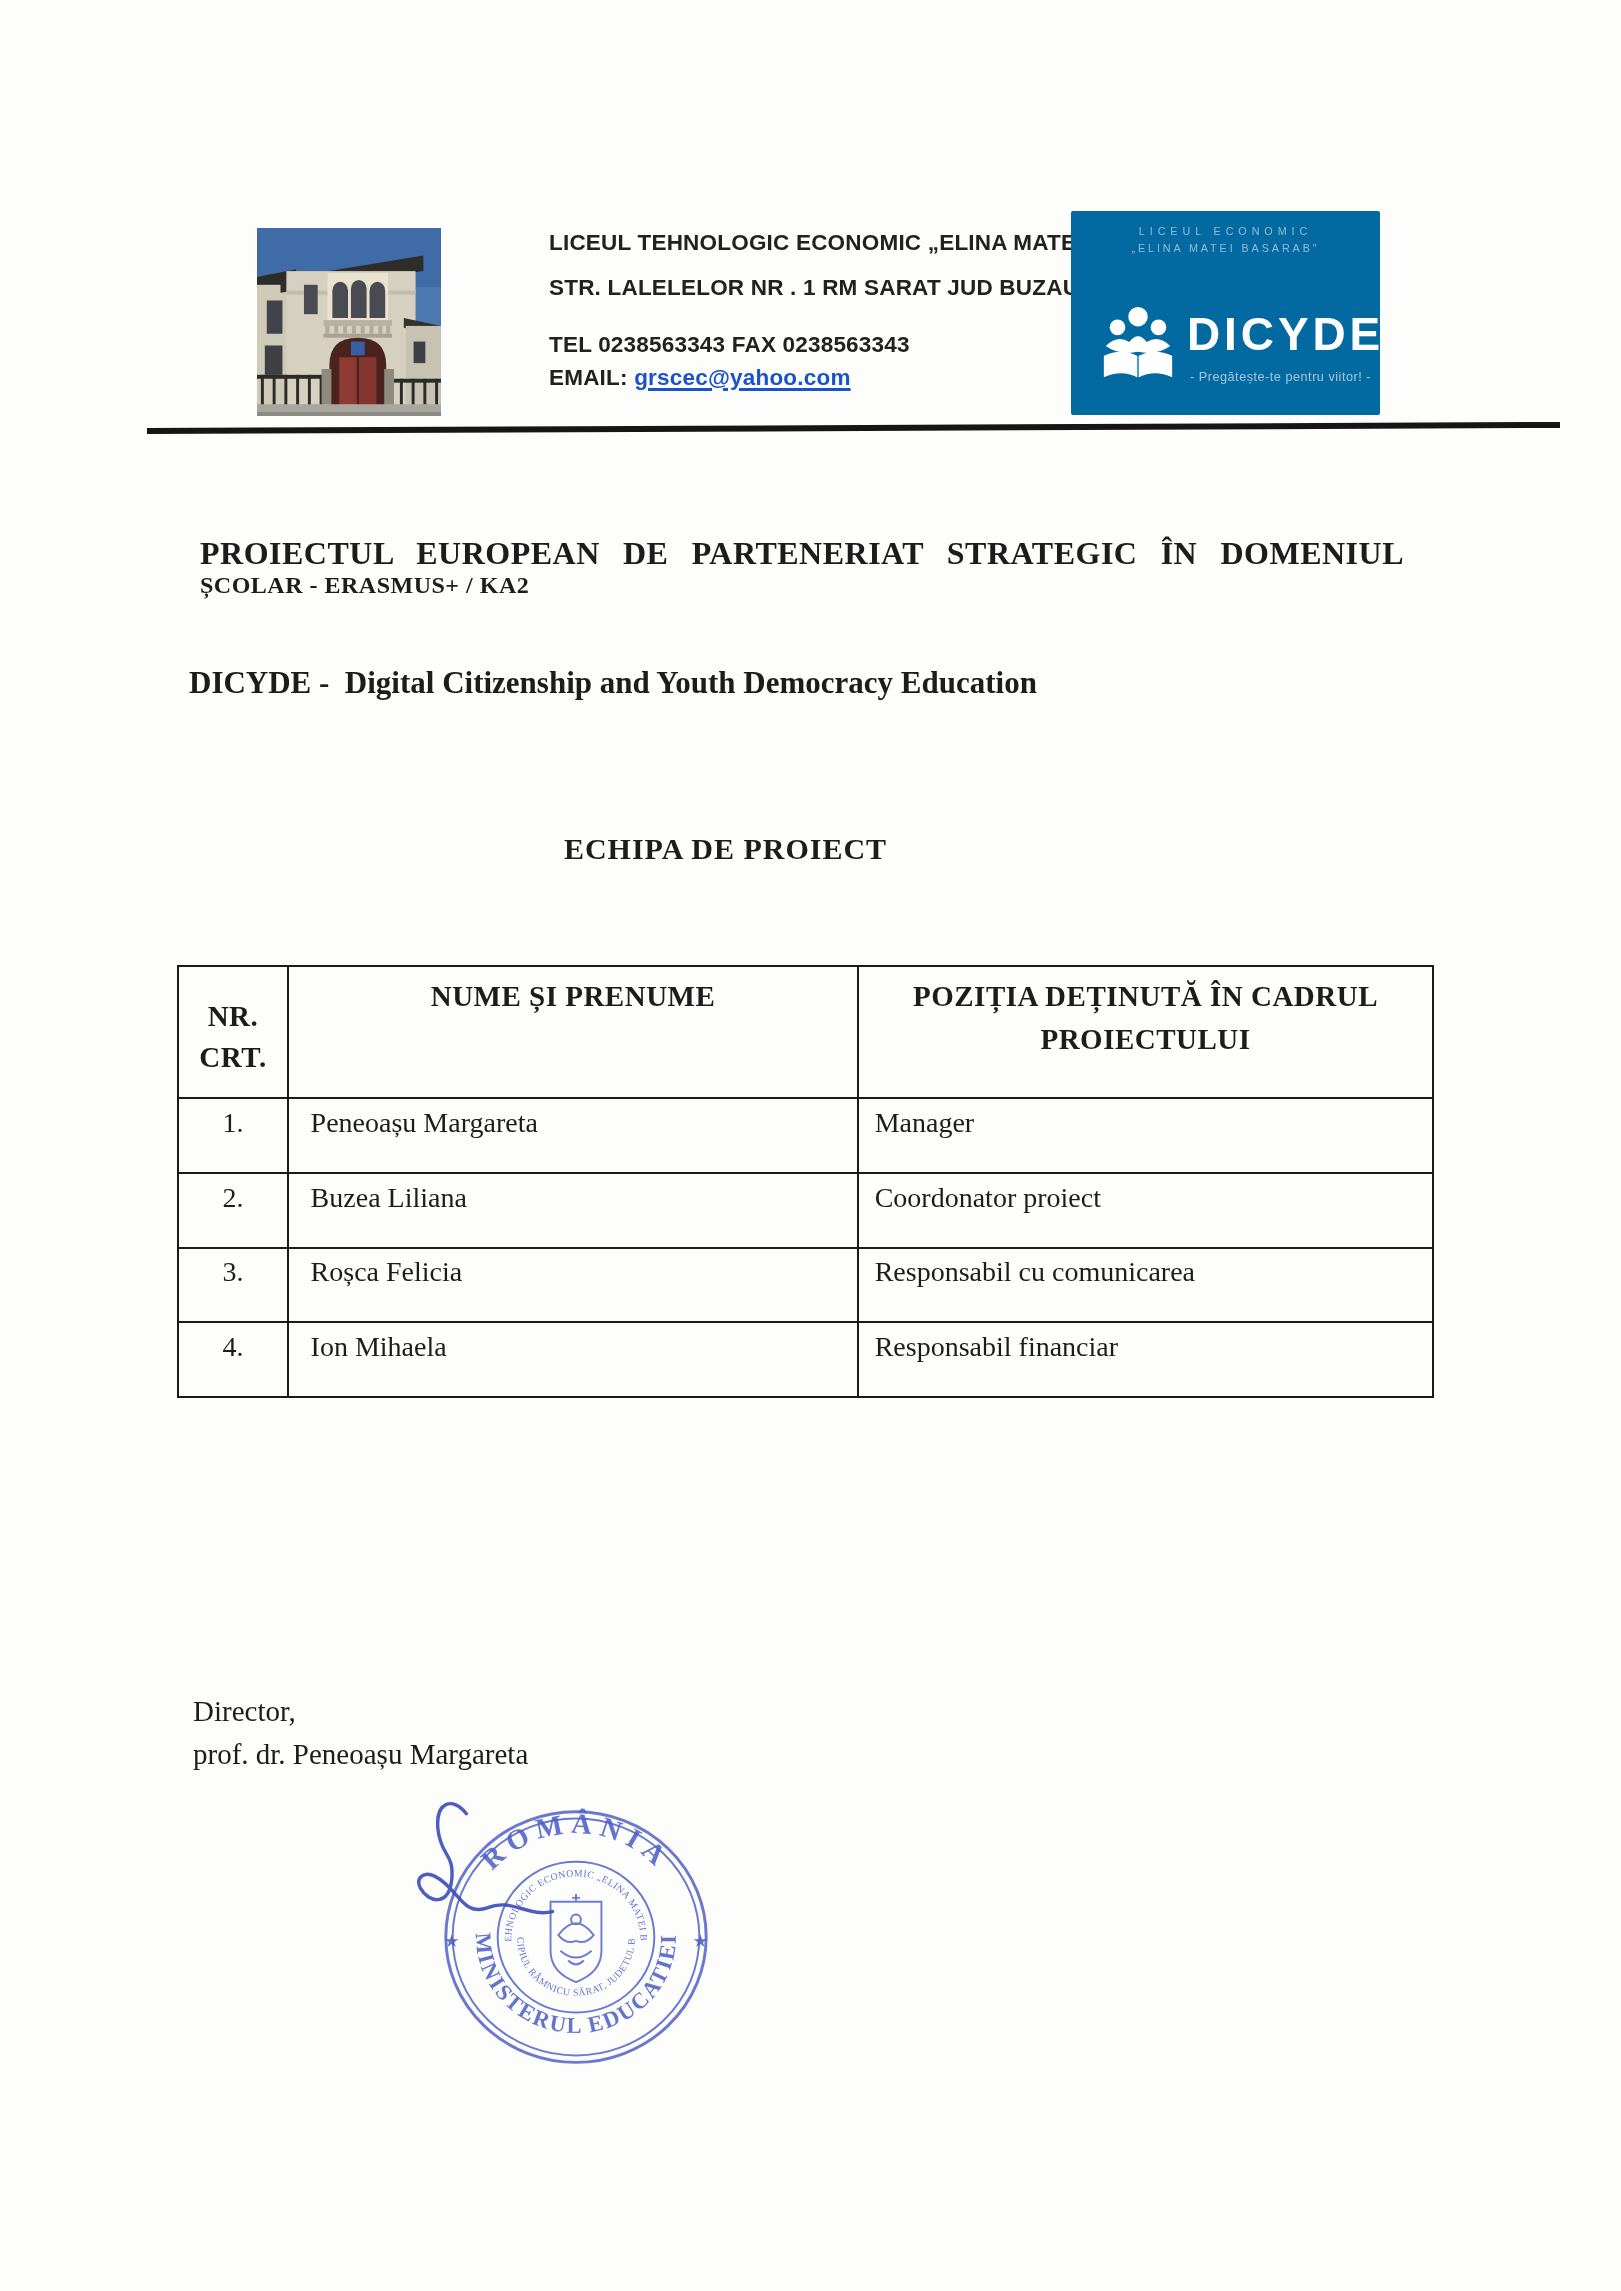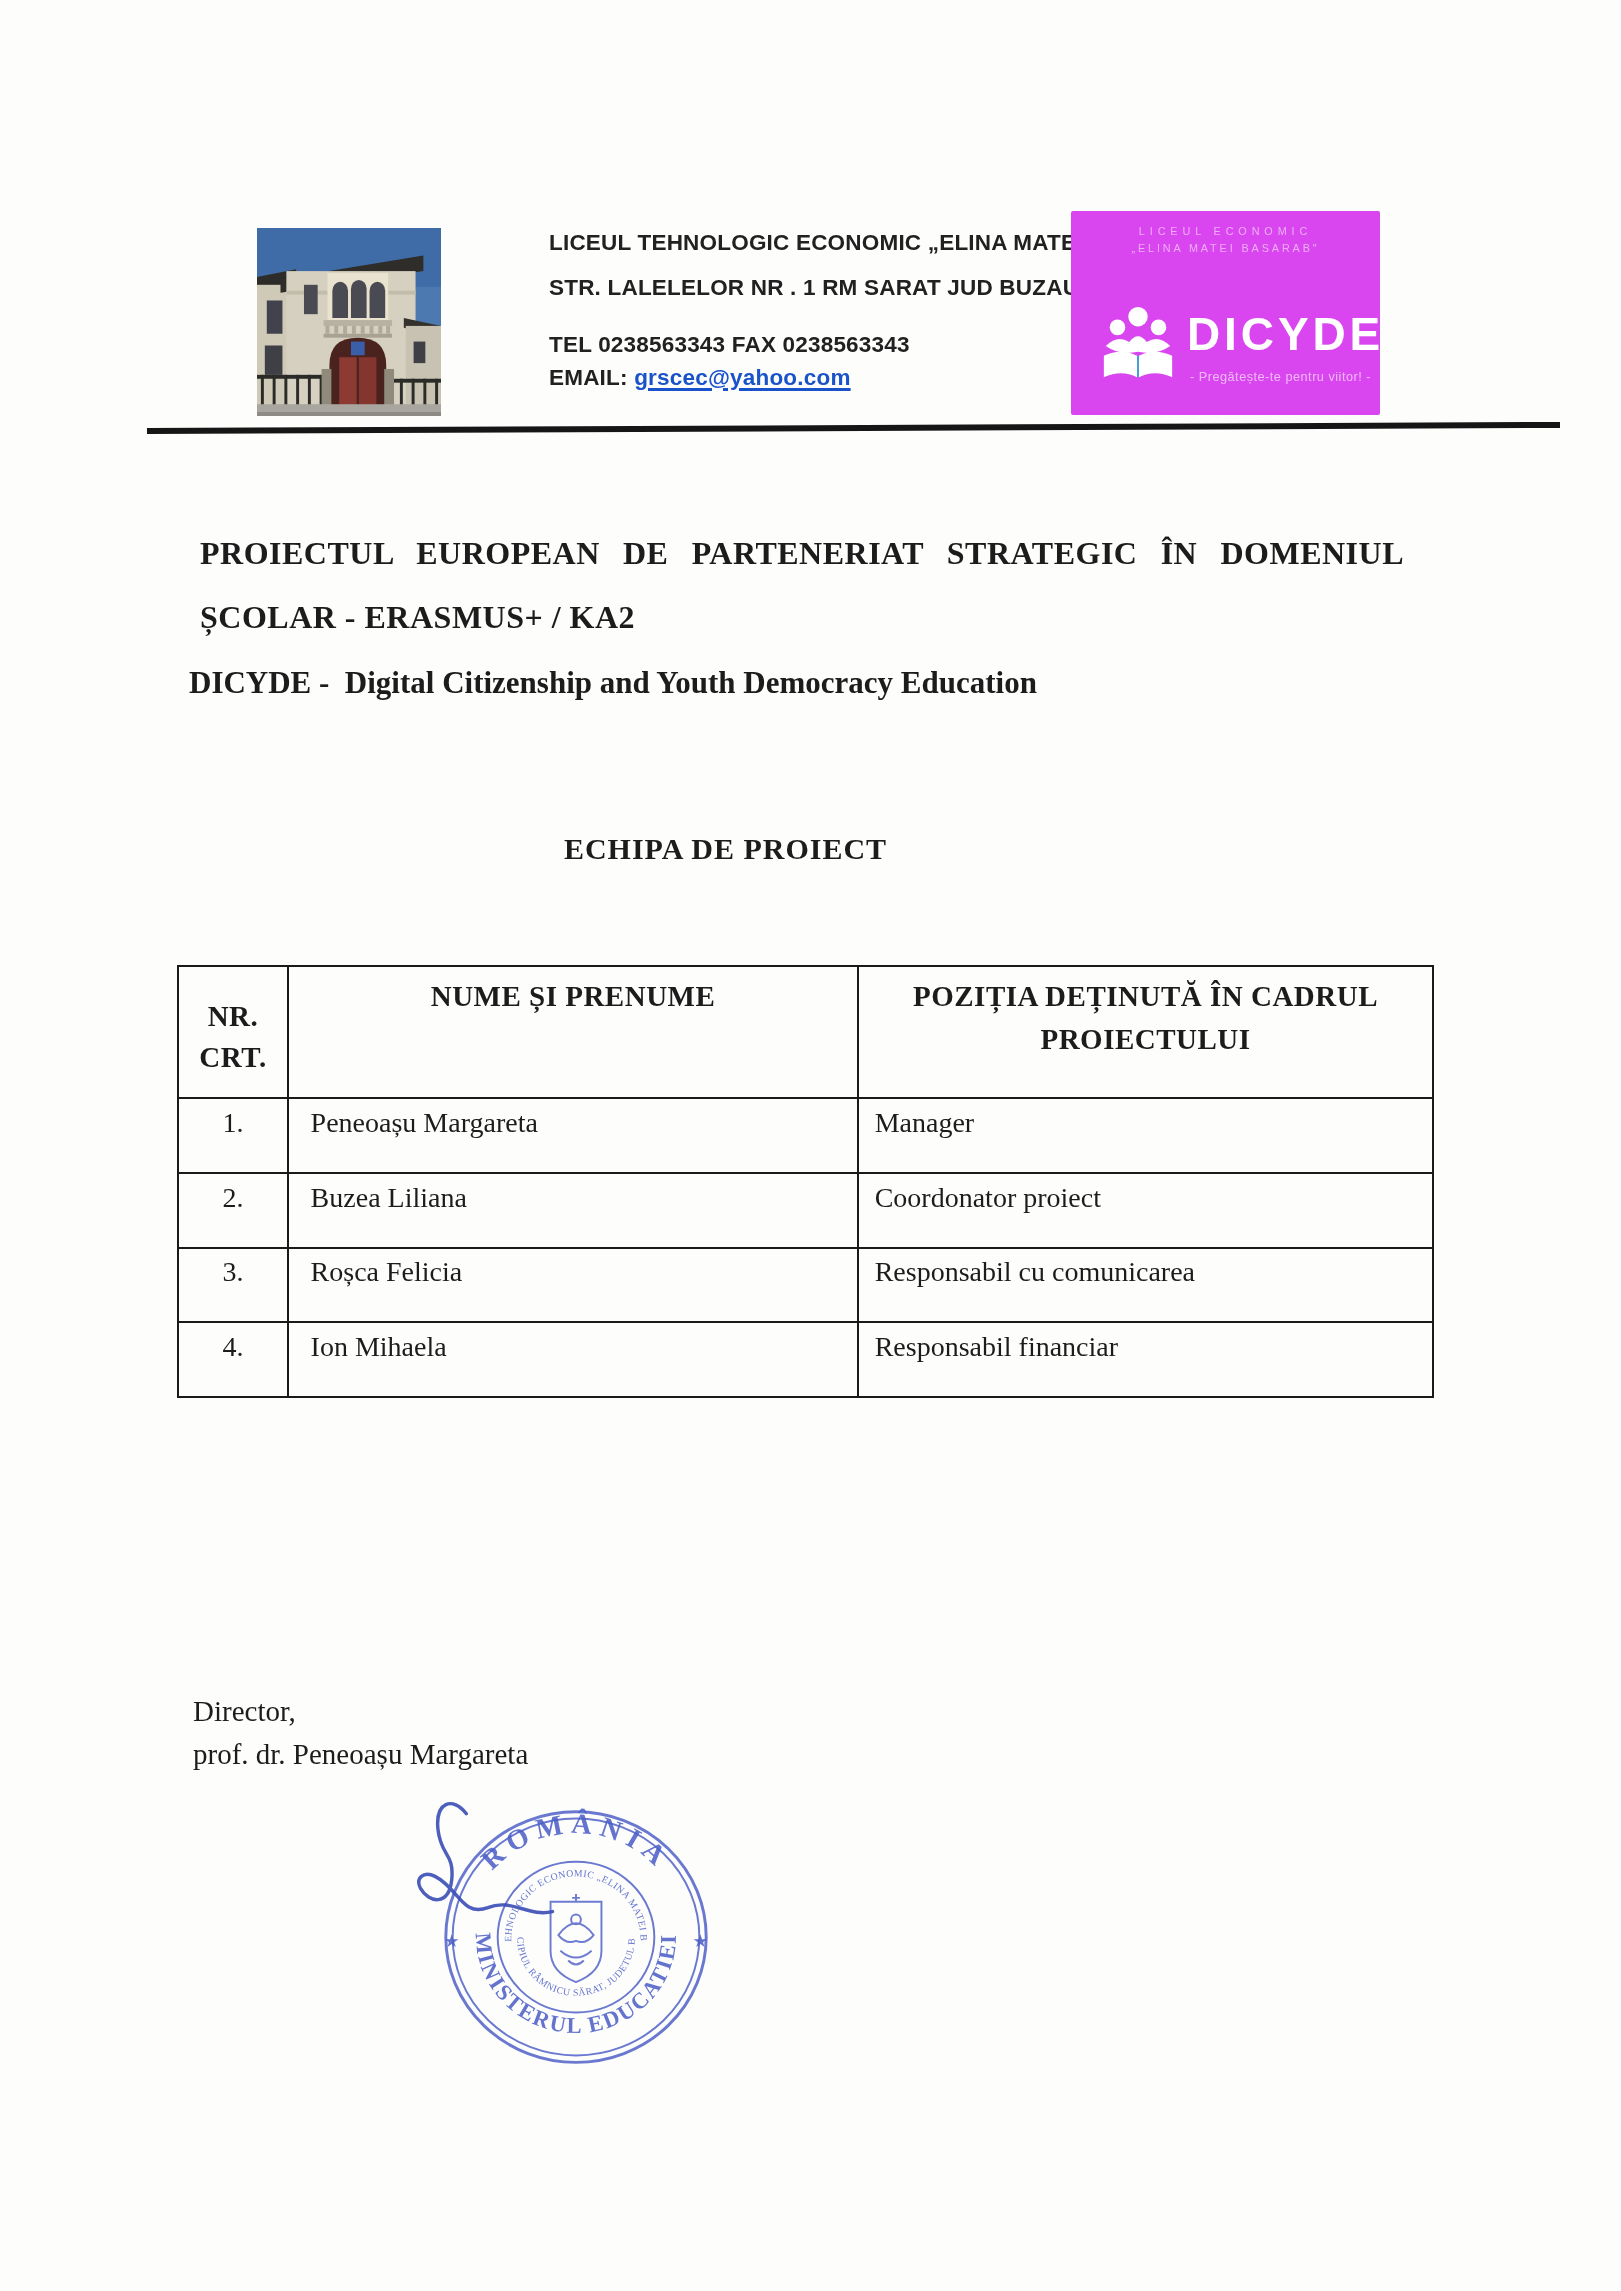--- a/index.html
+++ b/index.html
@@ -25,21 +25,21 @@
   .hl1{top:7.8px;}
   .hl2{top:53px;}
   .hl3{top:110px;}
   .hl4{top:143px;}
   .email-link{
     color:#1a53c9;text-decoration:underline;text-decoration-thickness:2.9px;
     text-underline-offset:2.9px;cursor:pointer;
   }
   .dicyde-box{
     position:absolute;left:1071px;top:211px;width:309px;height:204px;
-    background:#d946ef;border-radius:2px;
+    background:#0369a1;border-radius:2px;
   }
   .dicyde-small{
     position:absolute;left:0;right:0;text-align:center;
     font-family:"Liberation Sans", sans-serif;
     color:rgba(255,255,255,.55);
   }
   .ds1{top:13.7px;font-size:10.8px;letter-spacing:4.9px;}
   .ds2{top:31px;font-size:10.8px;letter-spacing:2.9px;}
   .dicyde-icon{position:absolute;left:27.4px;top:90px;width:80px;height:84px;}
   .dicyde-brand{
@@ -58,21 +58,21 @@
     background:#161616;transform:rotate(-0.25deg);
   }
   
   .title-block{position:absolute;left:200px;top:535px;width:1204px;}
   .title-l1{
     font-size:32px;font-weight:bold;letter-spacing:0.5px;
     text-align:justify;text-align-last:justify;
     width:100%;
   }
   .title-l2{
-    margin-top:27px;font-size:32px;font-weight:bold;letter-spacing:0.5px;
+    margin-top:0;font-size:24px;font-weight:bold;letter-spacing:0.5px;
   }
   .subtitle{
     position:absolute;left:189px;top:665px;
     font-size:31px;font-weight:bold;white-space:pre-wrap;
   }
   .section-heading{
     position:absolute;left:12px;top:832px;width:1427px;text-align:center;
     font-size:30px;font-weight:bold;letter-spacing:1px;
   }
   

